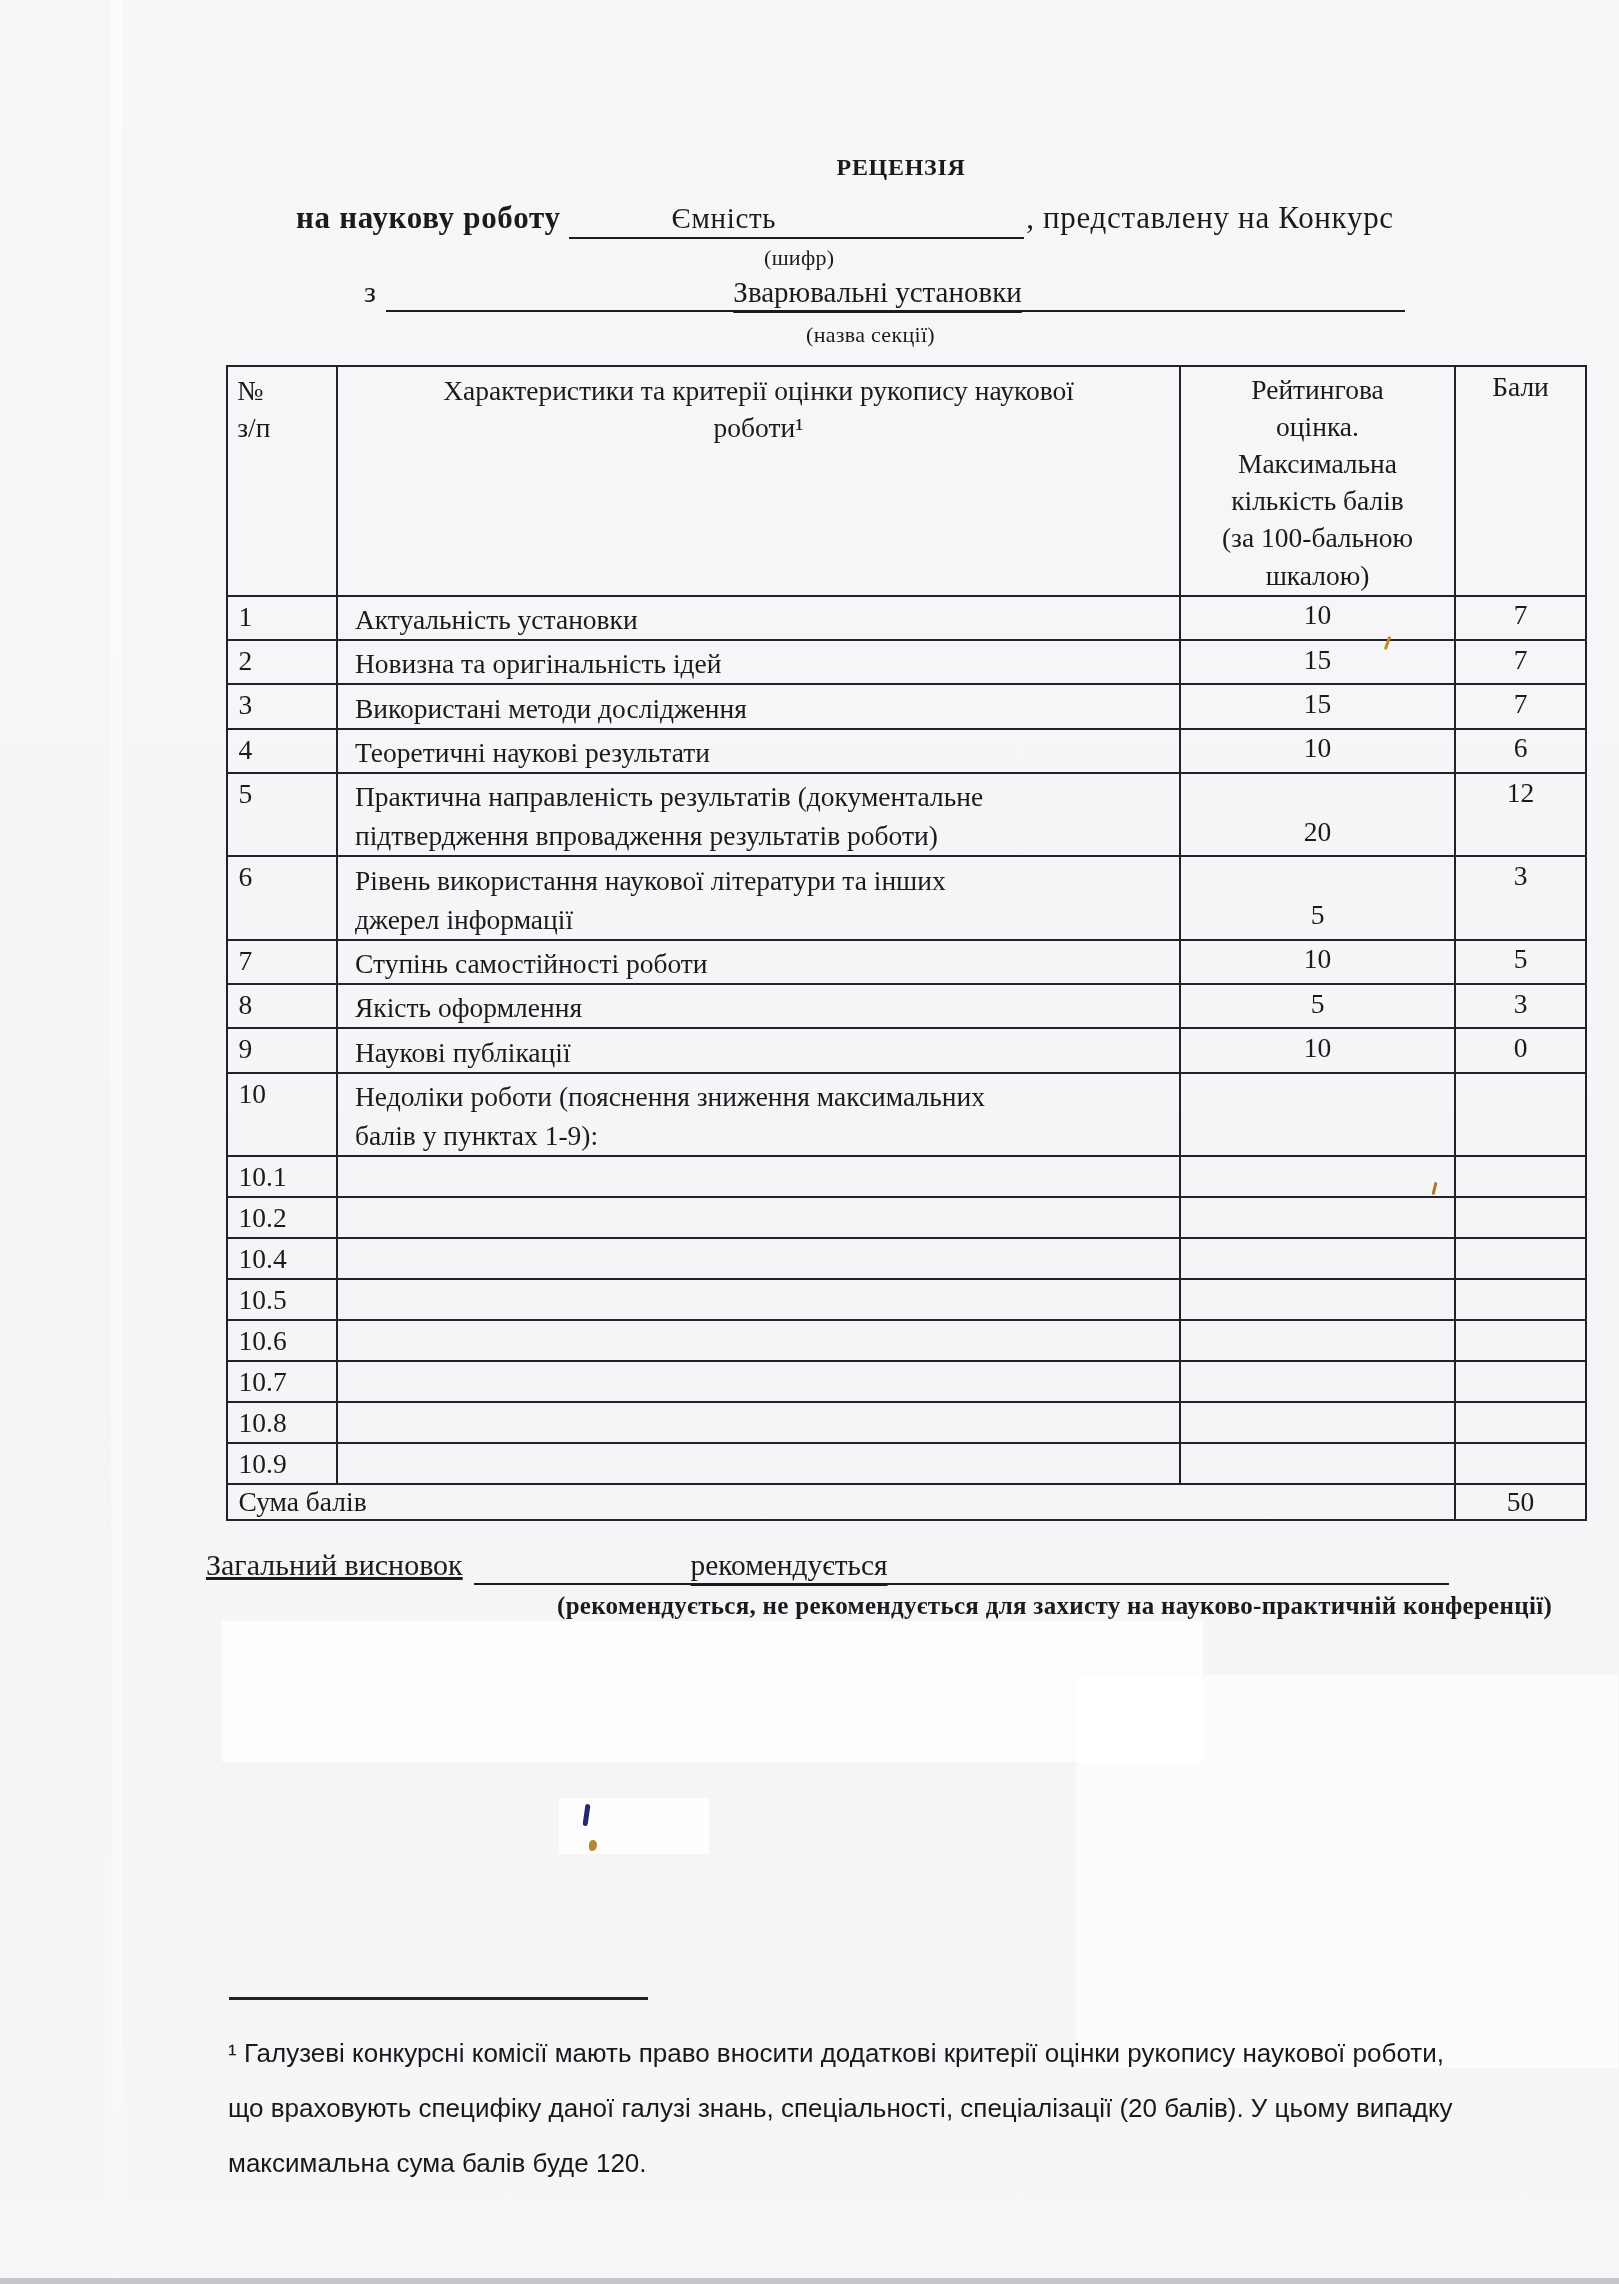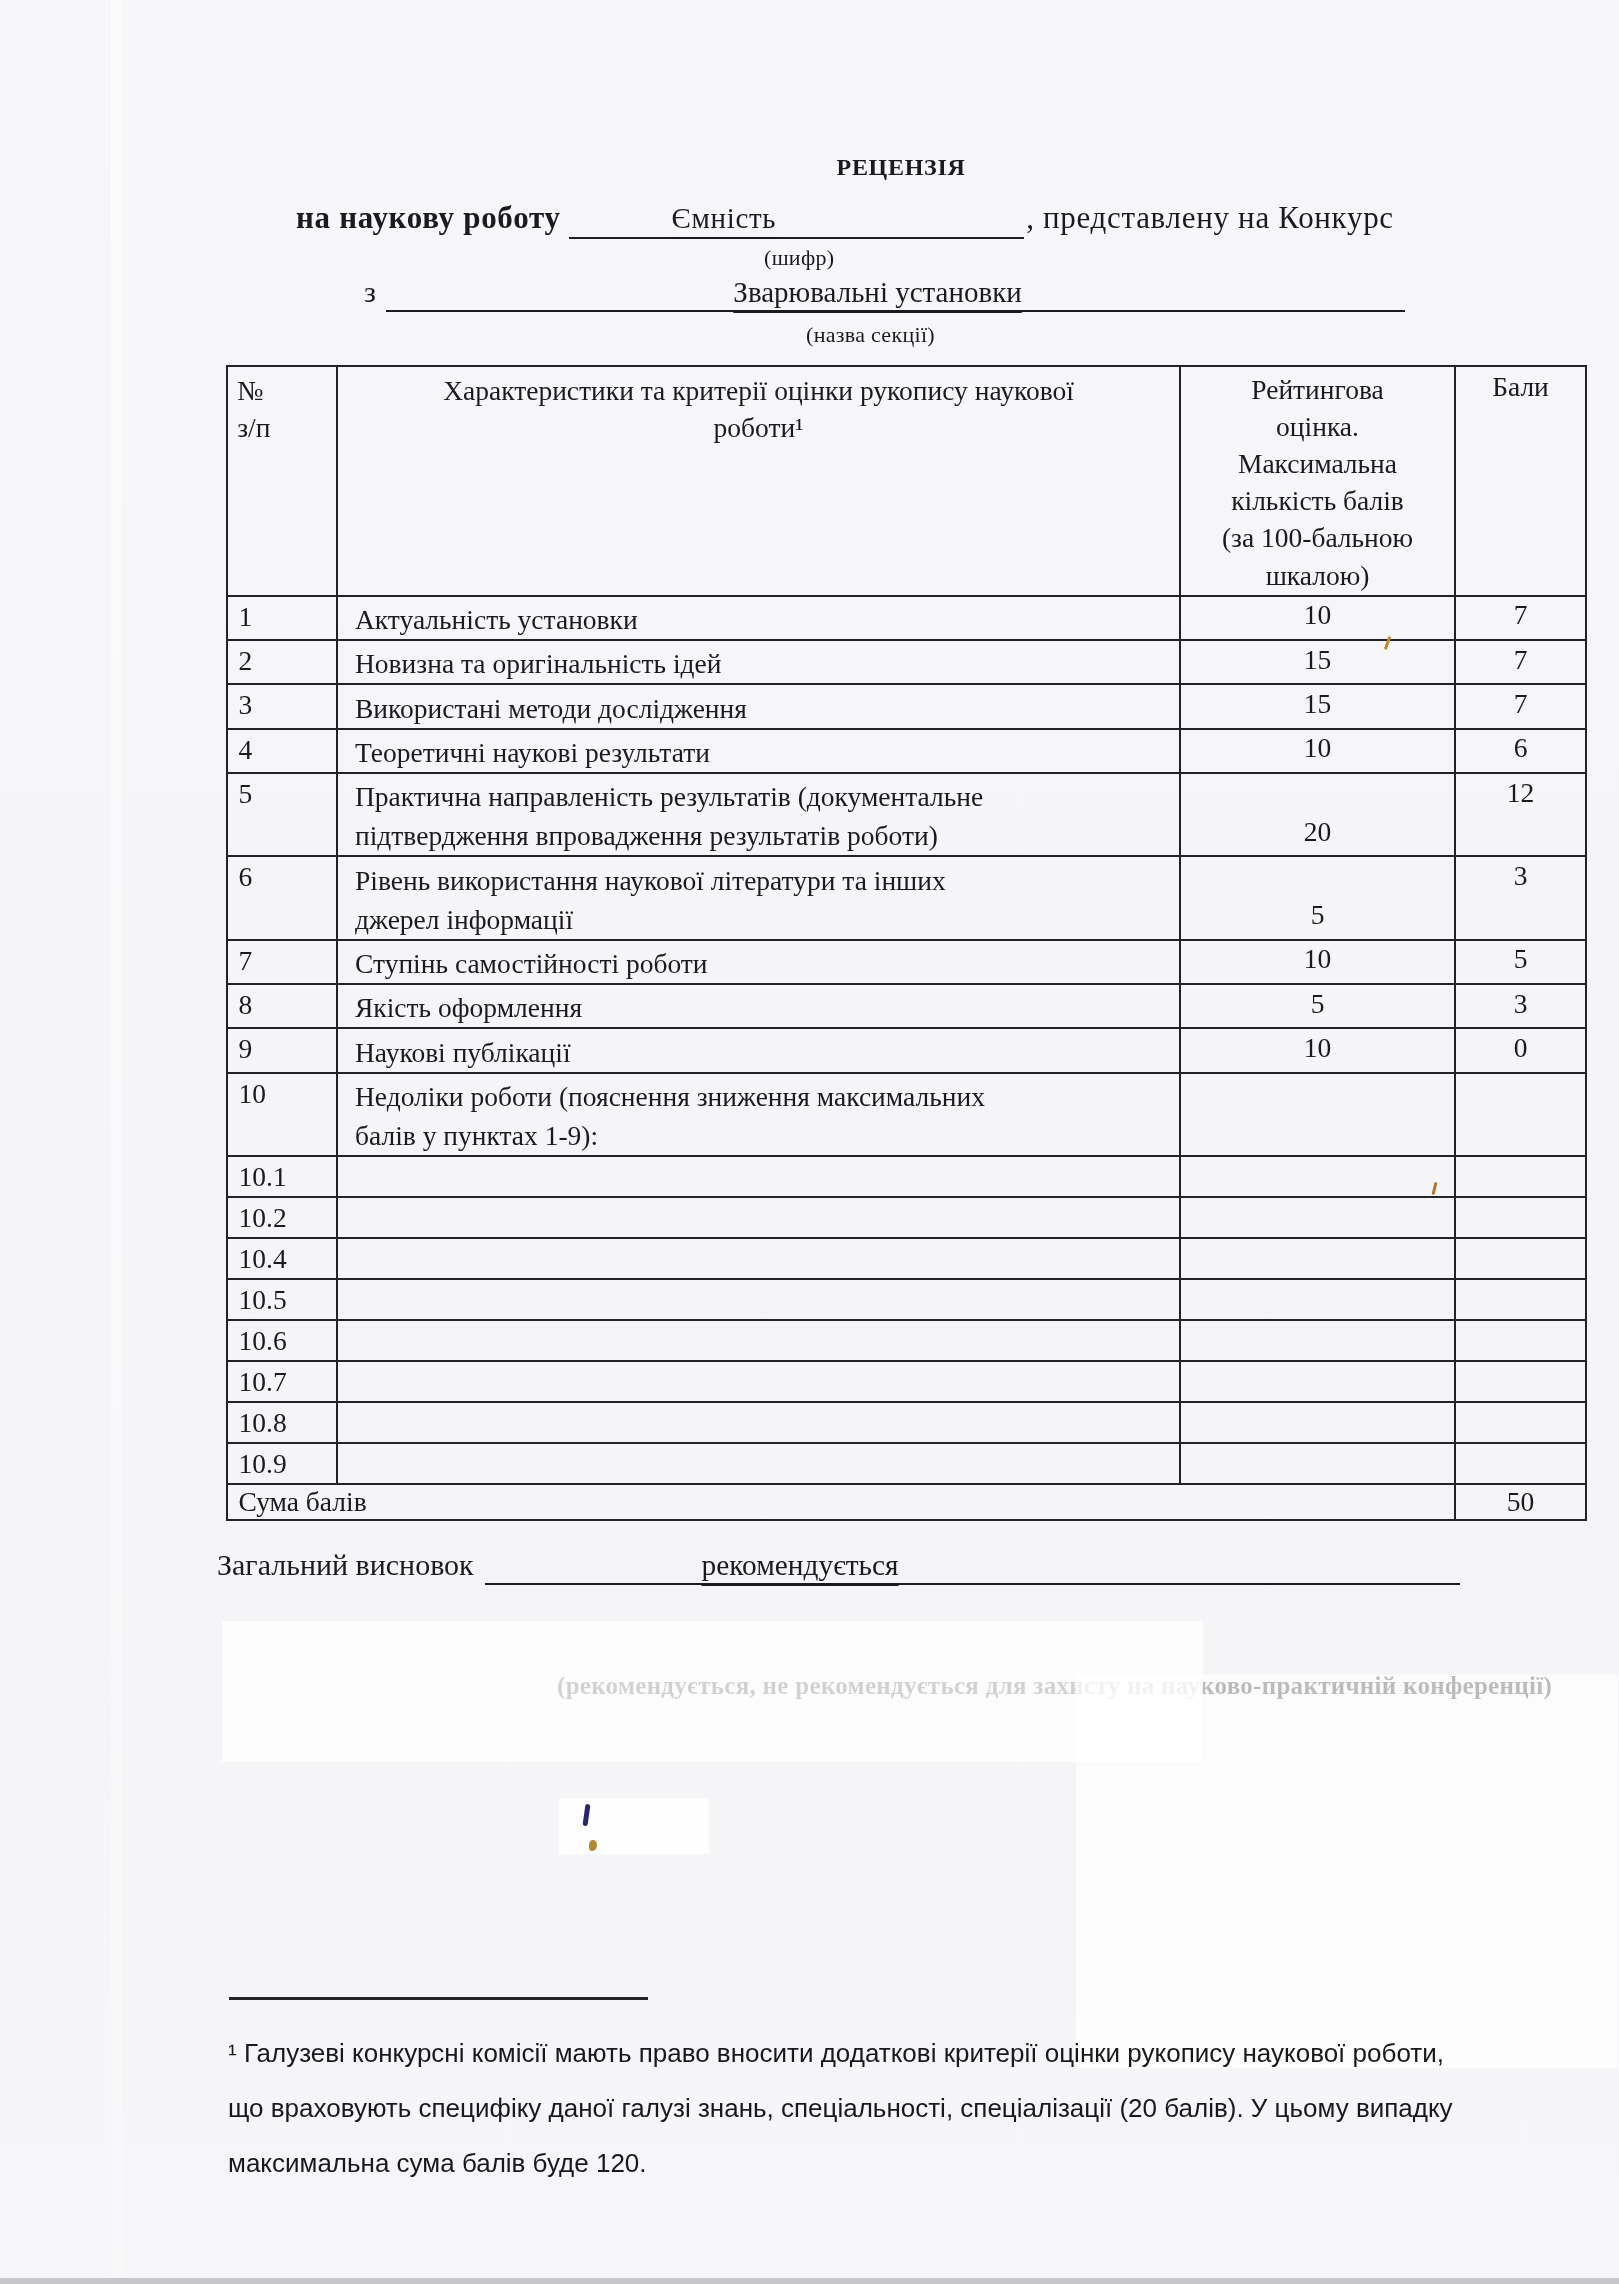--- a/index.html
+++ b/index.html
@@ -57,24 +57,24 @@
   td.th-points{text-align:center;padding-top:3.9px;}
   td.c-num{padding:3.9px 0 0 10.5px;}
   td.c-text{padding:3.3px 6.5px 0 17px;line-height:1.42;white-space:pre-line;}
   td.c-max{text-align:center;padding-top:2.6px;}
   td.c-max.vb{vertical-align:bottom;padding-bottom:7.9px;}
   td.c-score{text-align:center;padding-top:2.6px;}
   td.c-sum{vertical-align:middle;padding-left:10.5px;font-size:29px;}
   td.c-sumval{text-align:center;vertical-align:middle;}
 
   
-  .concl{position:absolute;left:217px;top:1548px;font-size:30px;white-space:nowrap;}
+  .concl{position:absolute;left:206px;top:1548px;font-size:30px;white-space:nowrap;text-decoration:underline;}
   .blank3{width:975px;margin-left:11.8px;}
   .filled3{margin-left:216px;font-size:29.4px;}
-  .concl-cap{position:absolute;left:557px;top:1672px;font-size:25px;font-weight:600;letter-spacing:0.3px;}
+  .concl-cap{position:absolute;left:557px;top:1592px;font-size:25px;font-weight:600;letter-spacing:0.3px;}
 
   
   .foot-rule{position:absolute;left:229px;top:1997px;width:419px;border-top:3.9px solid #232326;}
   .footnote{position:absolute;left:228px;top:2026px;width:1394px;
     font-family:"Liberation Sans", sans-serif;font-size:26px;font-weight:500;
     line-height:2.12;white-space:pre-line;color:#19191c;}
 </style>
 </head>
 <body>
 

